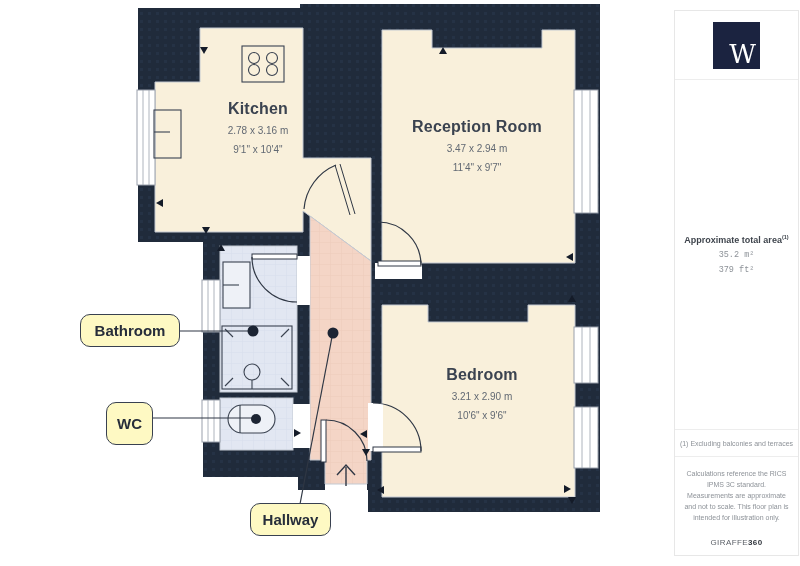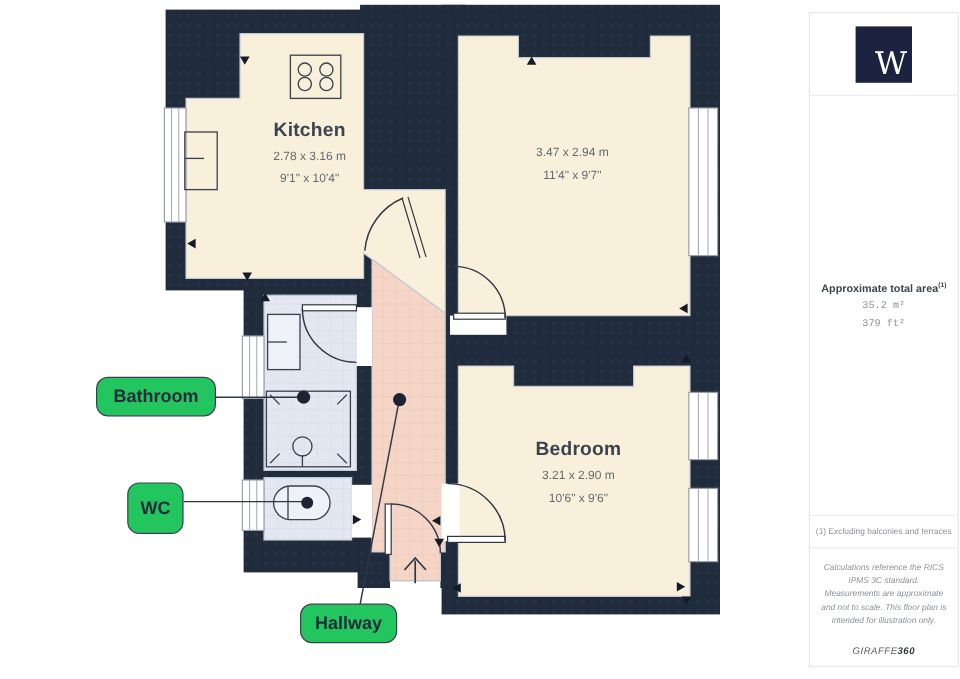--- a/index.html
+++ b/index.html
@@ -6,42 +6,42 @@
   .stage{position:relative;width:800px;height:566px;background:#ffffff;overflow:hidden;
          font-family:"Liberation Sans", sans-serif;}
   svg{position:absolute;left:0;top:0;}
 
   
   .room-label{position:absolute;text-align:center;pointer-events:none;}
   .room-name{font-size:16px;font-weight:700;color:#3b4350;margin-bottom:3px;letter-spacing:.2px;}
   .room-dim{font-size:10px;color:#626973;line-height:19px;}
 
   
-  .pill{position:absolute;background:#22c55e;border:1.5px solid #394150;border-radius:10px;
+  .pill{position:absolute;background:#fef9c3;border:1.5px solid #394150;border-radius:10px;
         display:flex;align-items:center;justify-content:center;
         font-weight:700;font-size:15px;color:#262d3a;box-sizing:border-box;}
   #pill-bathroom{left:80px;top:314px;width:100px;height:33px;}
   #pill-wc{left:106px;top:402px;width:47px;height:43px;}
   #pill-hallway{left:250px;top:503px;width:81px;height:33px;}
 
   
   .sidebar{position:absolute;left:674px;top:10px;width:125px;height:546px;background:#fff;
            border:1px solid #e7e7e7;box-sizing:border-box;display:flex;flex-direction:column;}
   .s-logo{height:72px;border-bottom:1px solid #ededed;display:flex;align-items:center;justify-content:center;}
   .logo{width:47px;height:47px;background:#1b2340;position:relative;}
   .logo span{position:absolute;right:4px;bottom:0px;color:#fff;font-family:"DejaVu Serif",serif;
              font-size:26px;line-height:1.1;}
   .s-area{height:367px;border-bottom:1px solid #ededed;display:flex;flex-direction:column;
           align-items:center;justify-content:center;text-align:center;}
   .area-title{font-size:9px;font-weight:700;color:#3f454d;}
   .area-title sup{font-size:5.5px;}
   .area-val{font-size:8.5px;color:#8d9298;margin-top:5px;font-family:Liberation Mono, monospace;}
   .s-foot{height:28px;border-bottom:1px solid #ededed;display:flex;align-items:center;
           justify-content:center;font-size:7px;color:#8d9298;text-align:center;}
-  .s-disc{flex:1;padding:12px 8px 6px;text-align:center;font-size:7px;color:#8d9298;line-height:1.55;font-style:italic;}
+  .s-disc{flex:1;padding:12px 8px 6px;text-align:center;font-size:7px;color:#8d9298;line-height:1.55;}
   .brand{margin-top:13px;font-size:8px;letter-spacing:.4px;color:#5a5f66;}
   .brand b{color:#33383f;}
 </style>
 </head>
 <body>
 
 <div class="stage">
 
   <svg width="800" height="566" viewBox="0 0 800 566">
     <defs>
@@ -181,20 +181,21 @@
       <path d="M384,486 L384,494 L377,490 Z"></path>
     </g>
   </svg>
 
   <div class="room-label" style="left:168px;top:100px;width:180px;">
     <div class="room-name">Kitchen</div>
     <div class="room-dim">2.78 x 3.16 m</div>
     <div class="room-dim">9'1" x 10'4"</div>
   </div>
   <div class="room-label" style="left:377px;top:118px;width:200px;">
+    <div class="room-name">Reception Room</div>
     <div class="room-dim">3.47 x 2.94 m</div>
     <div class="room-dim">11'4" x 9'7"</div>
   </div>
   <div class="room-label" style="left:382px;top:366px;width:200px;">
     <div class="room-name">Bedroom</div>
     <div class="room-dim">3.21 x 2.90 m</div>
     <div class="room-dim">10'6" x 9'6"</div>
   </div>
 
   <div class="pill" id="pill-bathroom">Bathroom</div>

